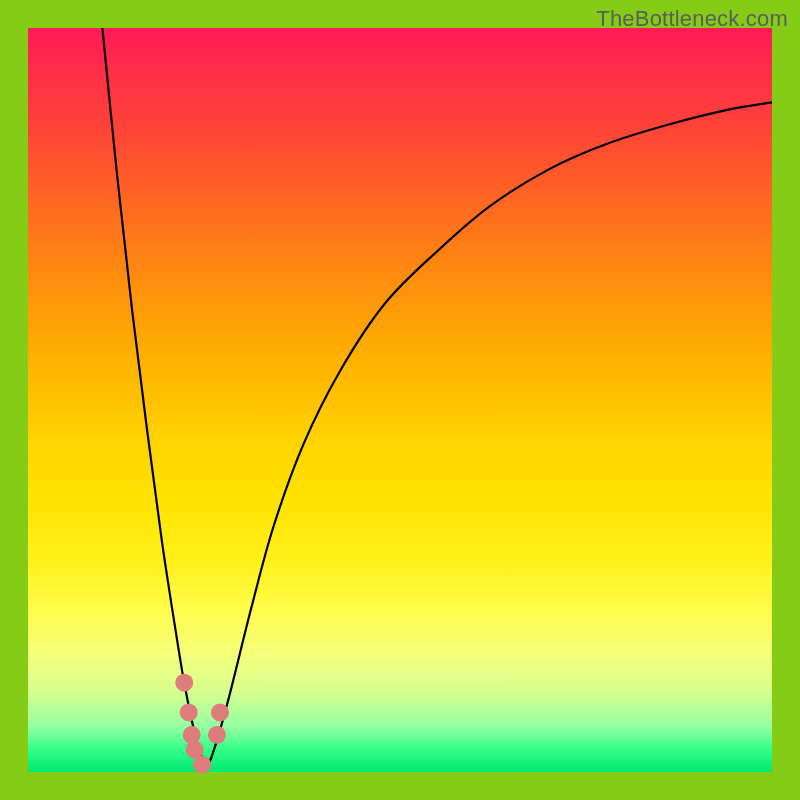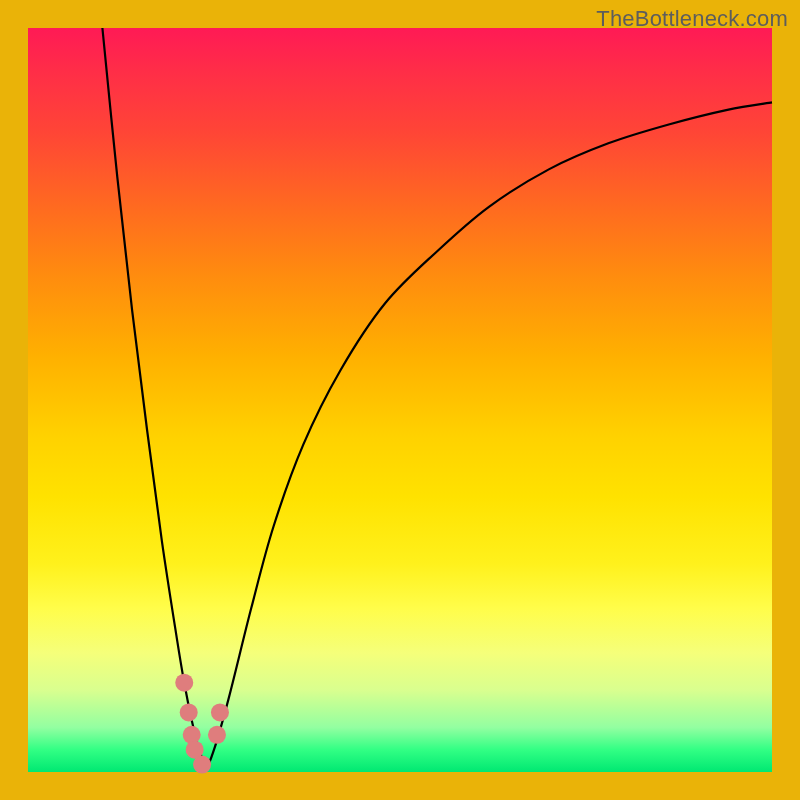--- a/index.html
+++ b/index.html
@@ -8,21 +8,21 @@
     width: 800px;
     height: 800px;
     overflow: hidden;
     background: #000;
     font-family: Arial, Helvetica, sans-serif;
   }
   .frame {
     position: relative;
     width: 800px;
     height: 800px;
-    background: #eab308;
+    background: #84cc16;
   }
   .plot {
     position: absolute;
     left: 28px;
     top: 28px;
     width: 744px;
     height: 744px;
     background: linear-gradient(
       to bottom,
       #ff1a55 0%,

